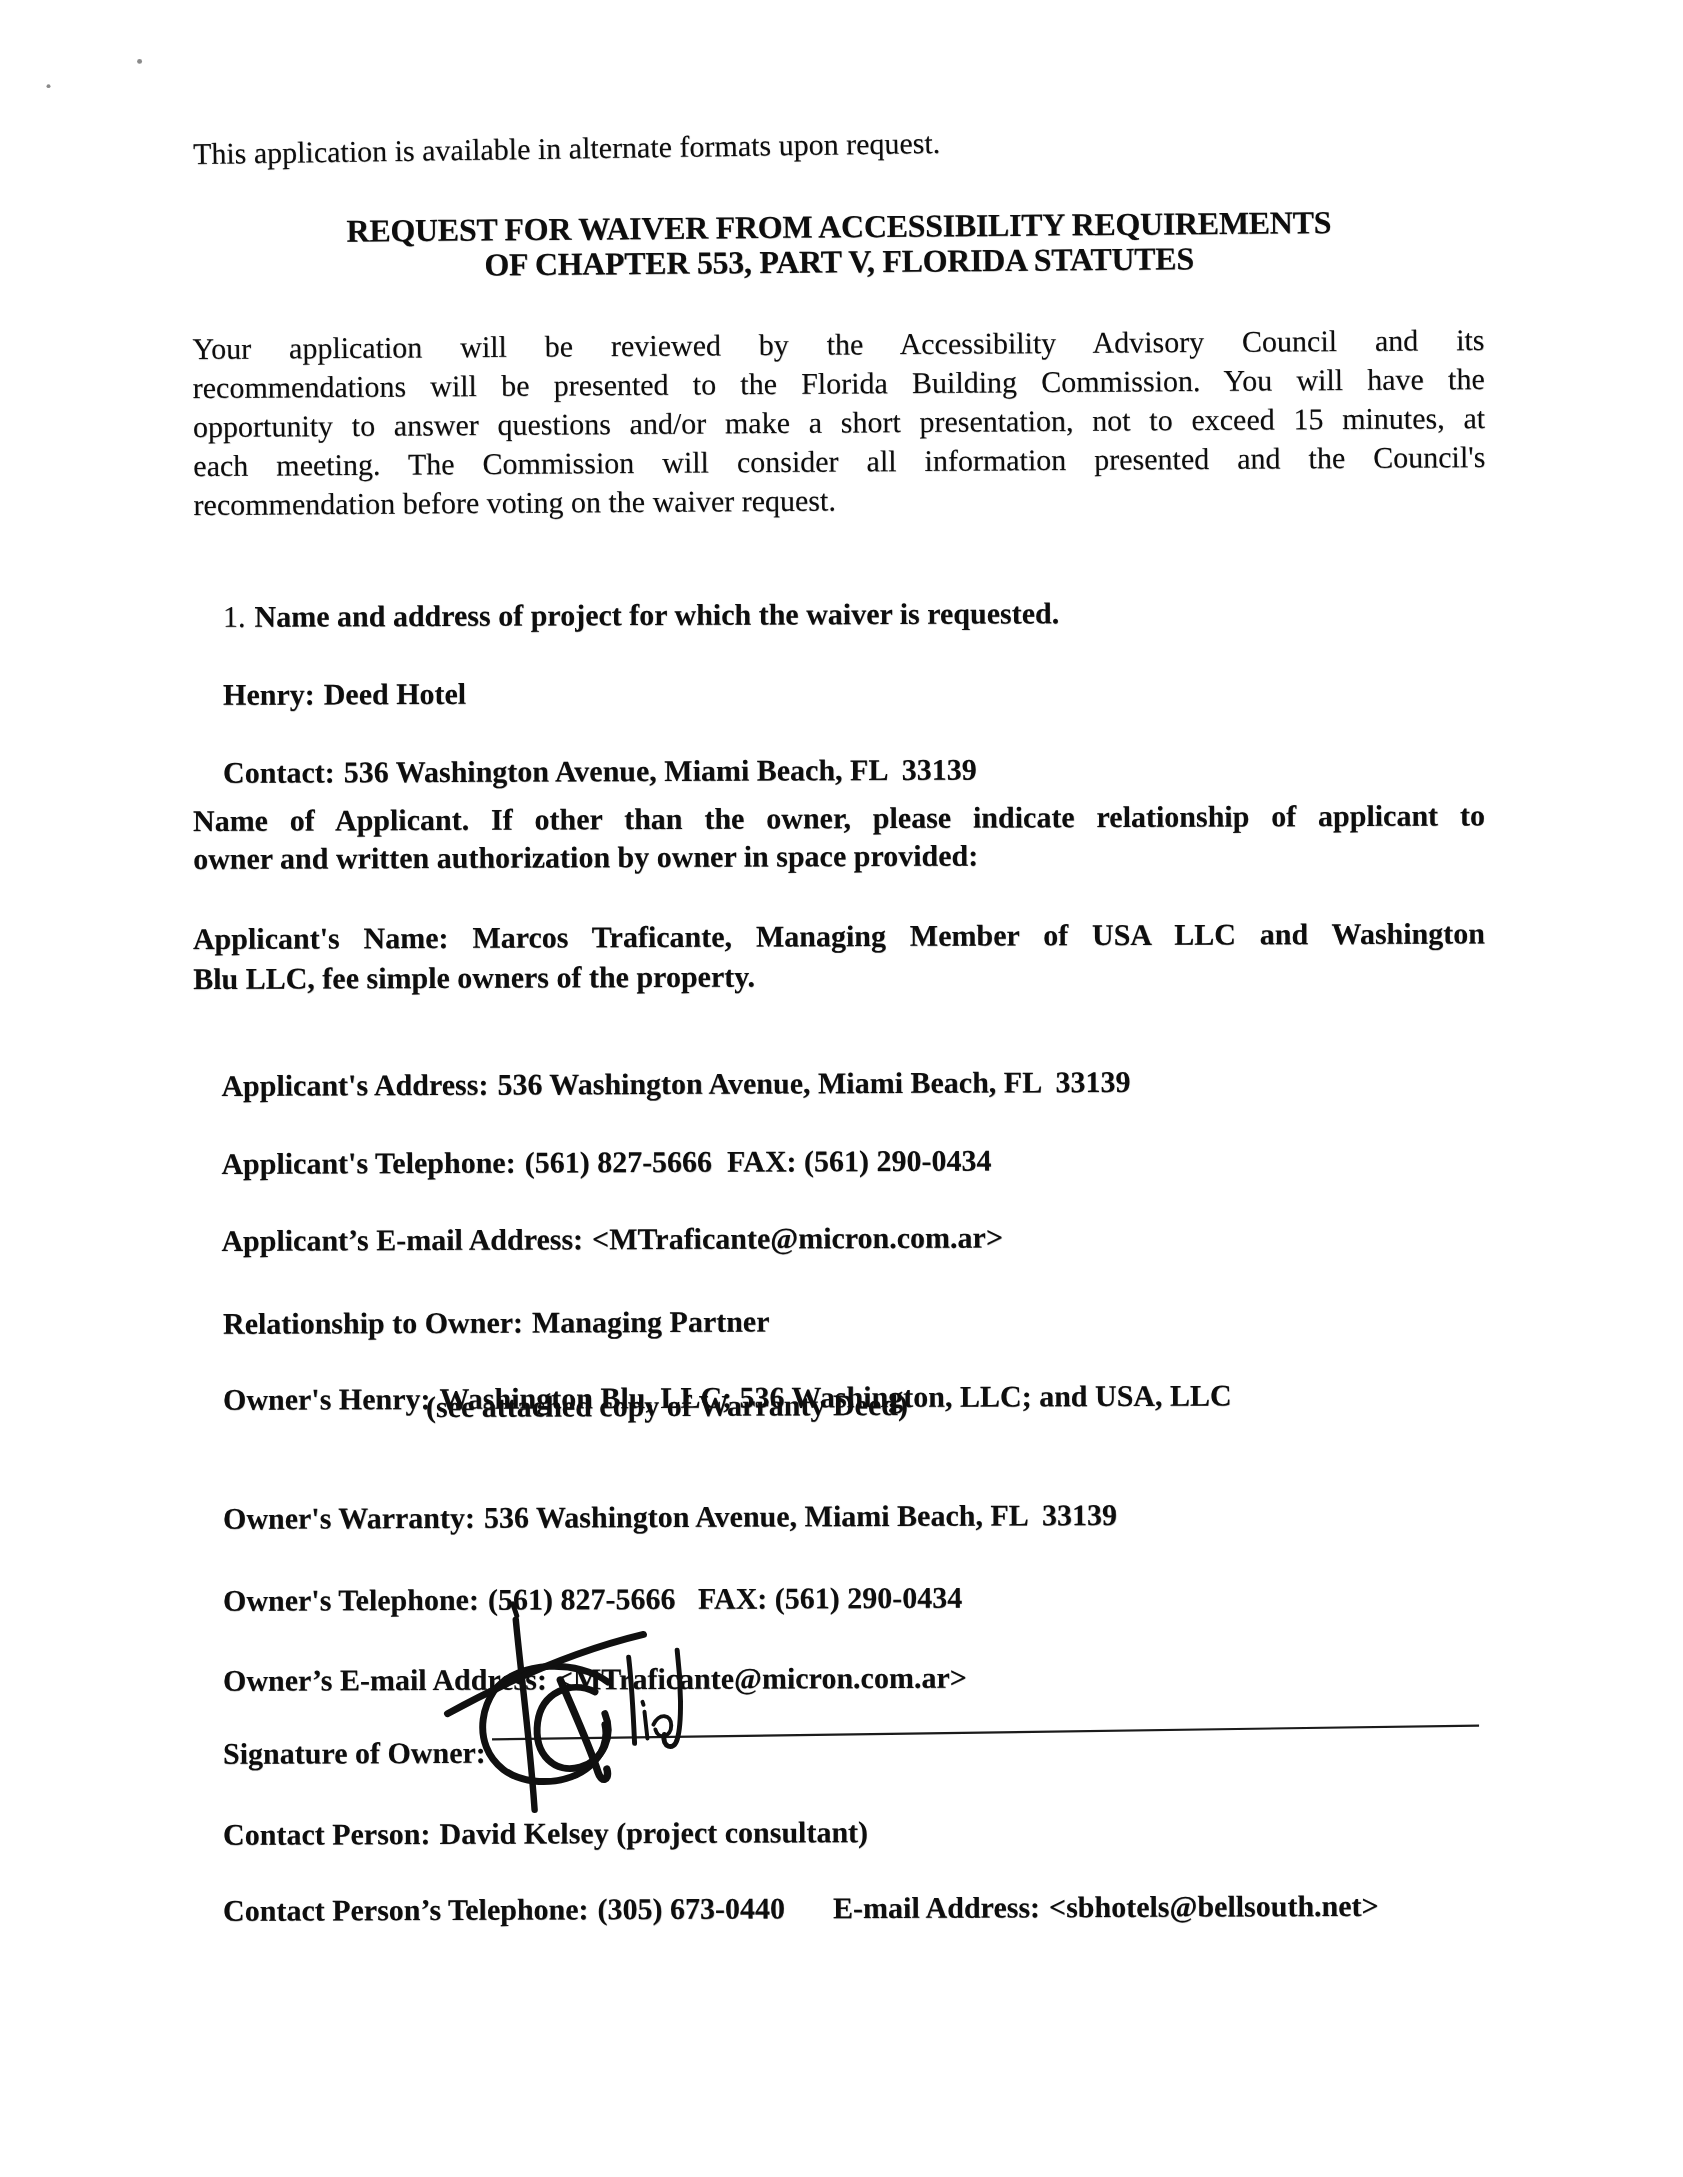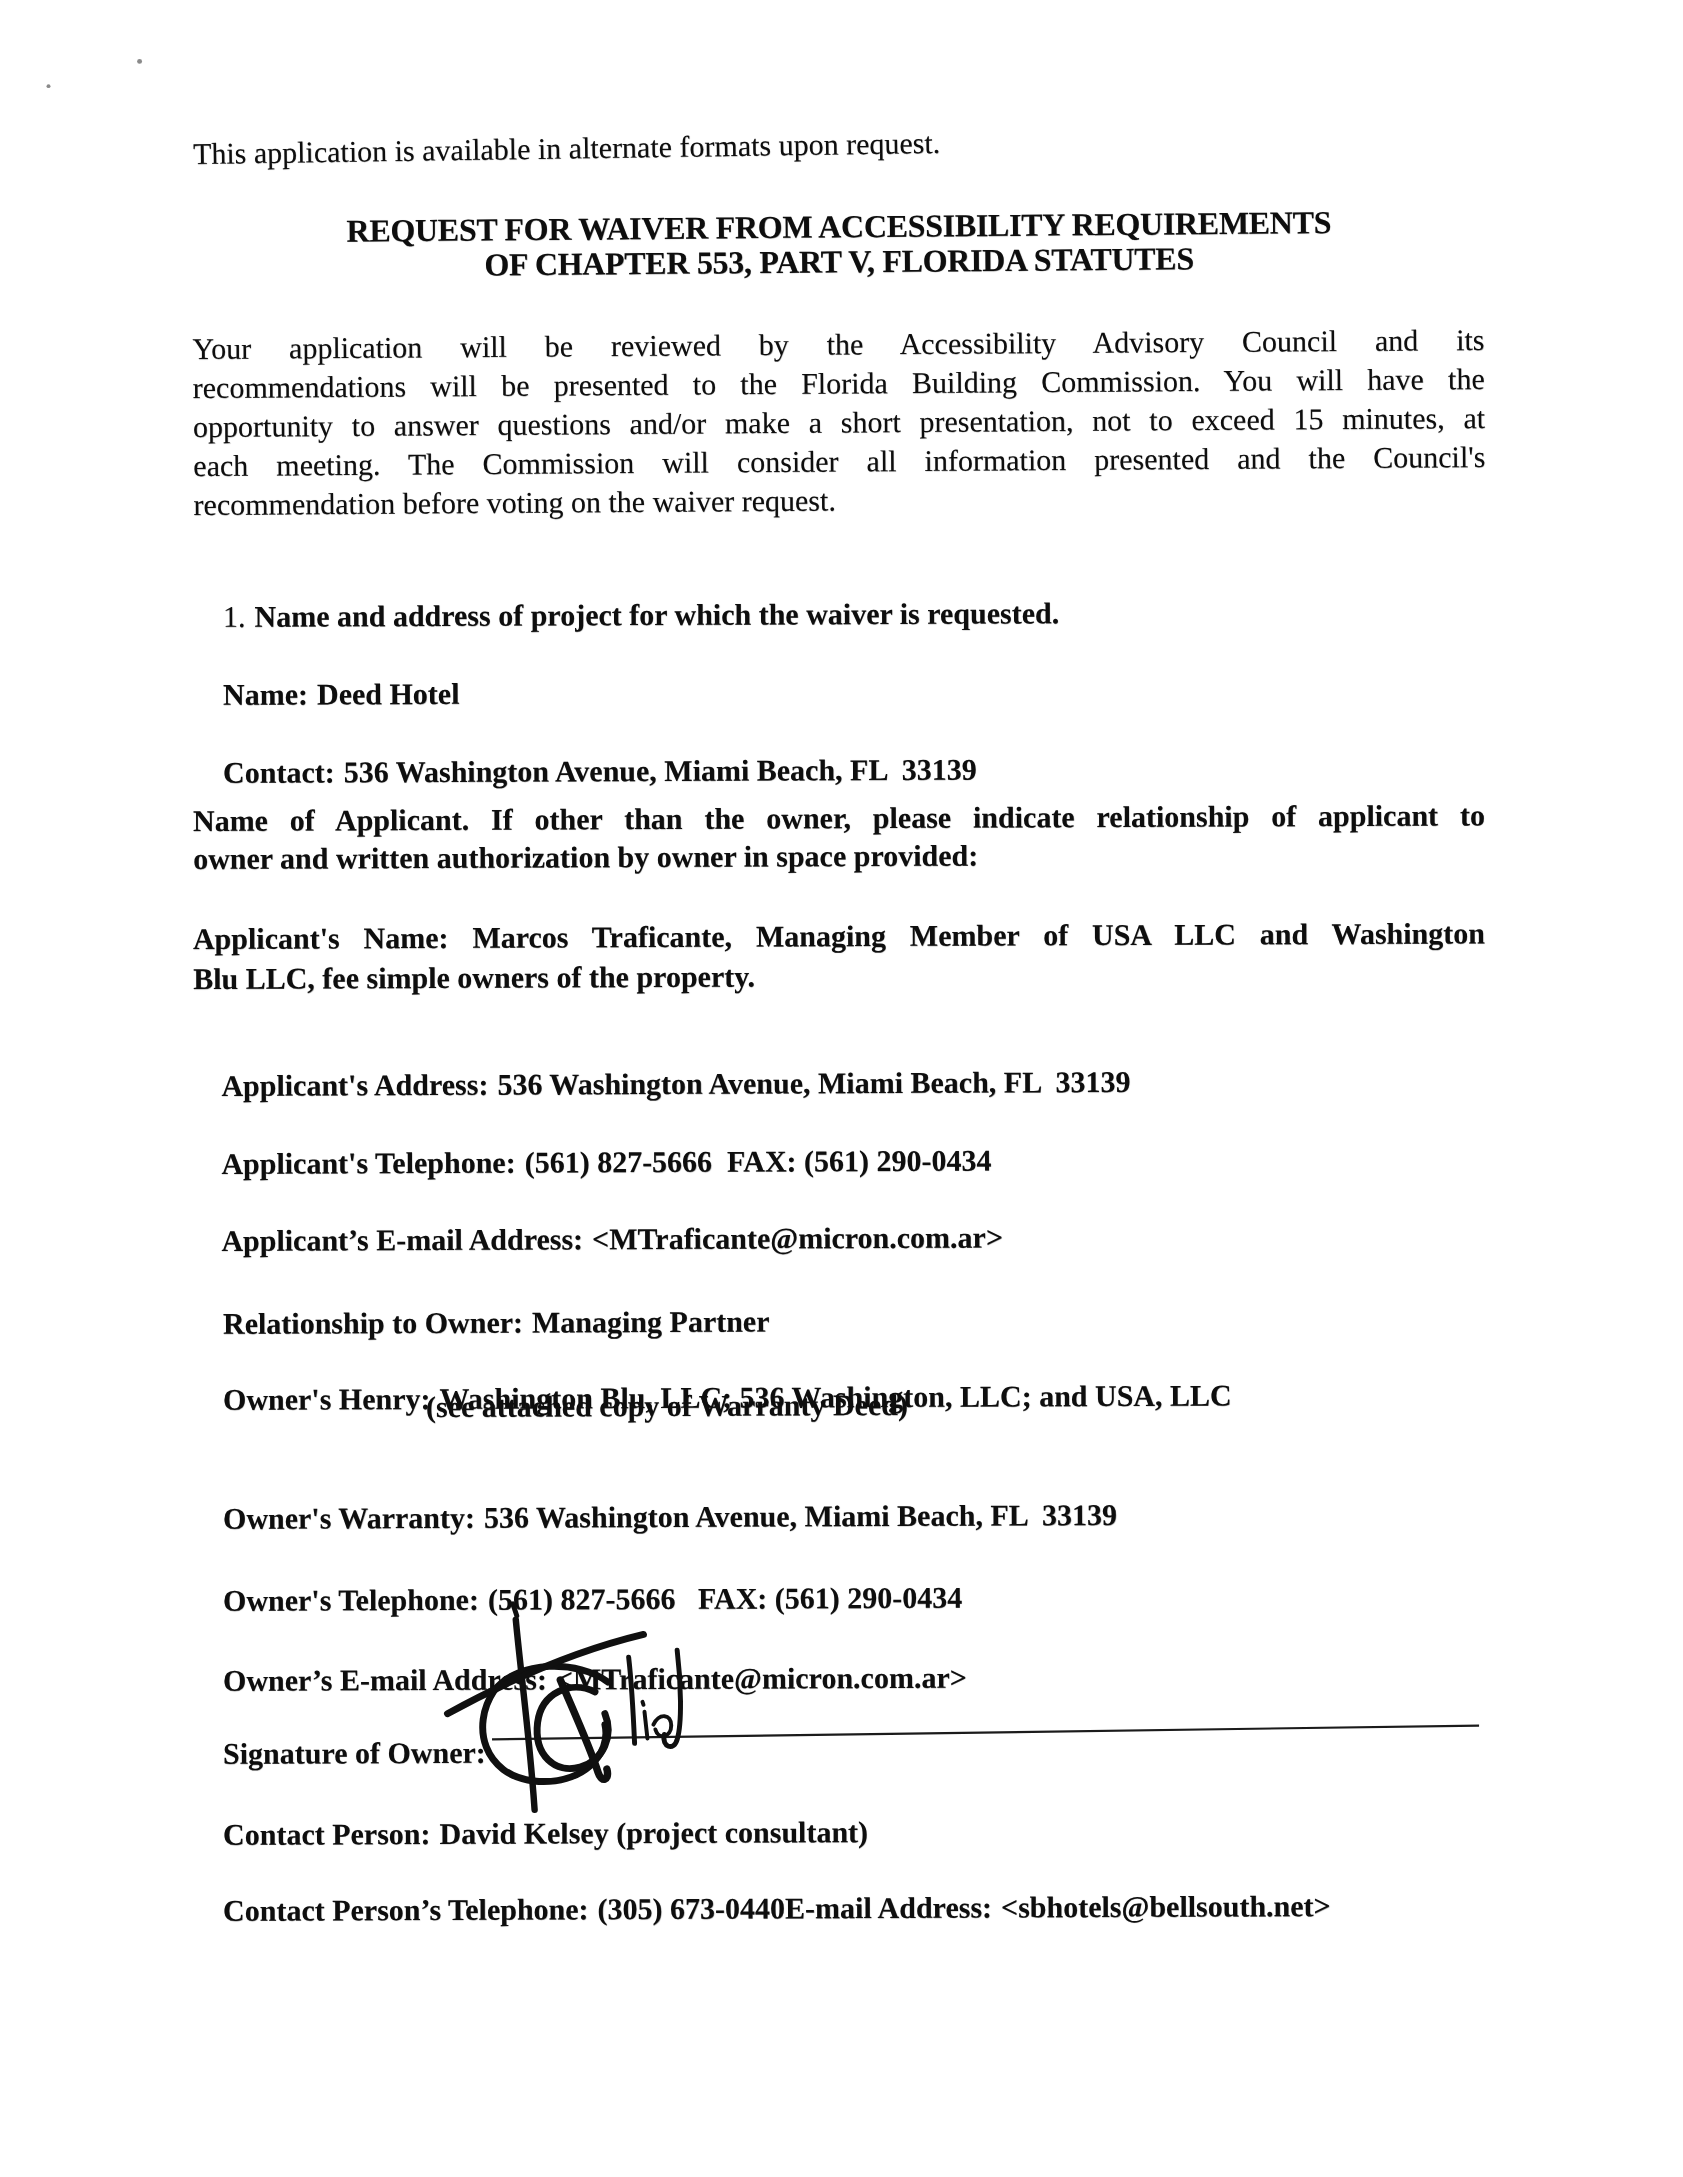--- a/index.html
+++ b/index.html
@@ -40,21 +40,21 @@
   }
 
   .para { font-size: 30px; font-weight: 400; line-height: 39px; }
   .para-b { font-size: 30px; font-weight: 700; line-height: 38px; }
   .jline { text-align: justify; text-align-last: justify; white-space: normal; }
   .lline { text-align: left; white-space: pre; }
 
   .fld { font-size: 30px; font-weight: 700; white-space: pre; }
   .lbl { margin-right: 9px; }
   .num { font-weight: 400; margin-right: 9px; }
-  .gap-l { }
+  .gap-l { margin-left: 48px; }
 
   .ink-overlay {
     position: absolute;
     left: 0; top: 0;
     width: 1683px;
     height: 2177px;
     pointer-events: none;
   }
 </style>
 </head>
@@ -75,21 +75,21 @@
     <div class="jline">opportunity to answer questions and/or make a short presentation, not to exceed 15 minutes, at</div>
     <div class="jline">each meeting. The Commission will consider all information presented and the Council's</div>
     <div class="lline">recommendation before voting on the waiver request.</div>
   </div>
 
   <div class="blk fld r-d" style="top:566px">
     <span class="num">1.</span><span>Name and address of project for which the waiver is requested.</span>
   </div>
 
   <div class="blk fld r-d" style="top:644px">
-    <span class="lbl">Name:</span><span>Deed Hotel</span>
+    <span class="lbl">Henry:</span><span>Deed Hotel</span>
   </div>
 
   <div class="blk fld r-d" style="top:722px">
     <span class="lbl">Contact:</span><span>536 Washington Avenue, Miami Beach, FL  33139</span>
   </div>
 
   <div class="blk para-b r-d" style="top:802px">
     <div class="jline">Name of Applicant. If other than the owner, please indicate relationship of applicant to</div>
     <div class="lline">owner and written authorization by owner in space provided:</div>
   </div>

